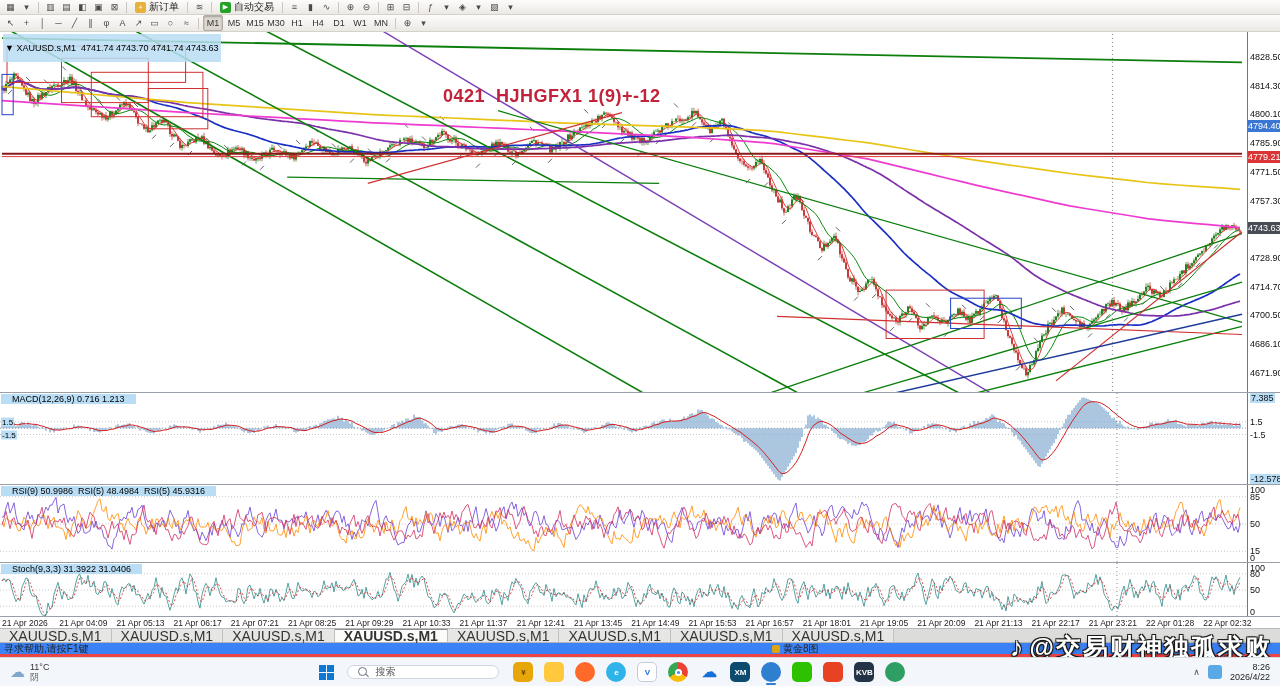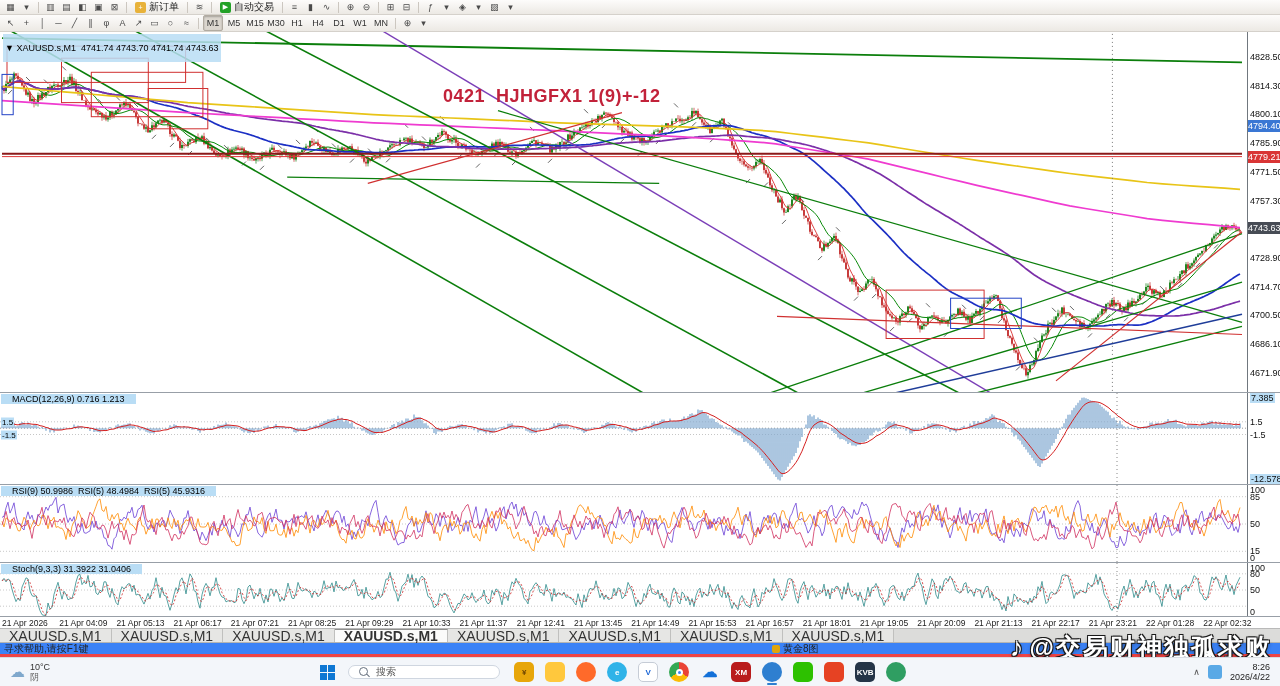--- a/index.html
+++ b/index.html
@@ -300,21 +300,21 @@
 
   <div id="watermark">
     <span class="note">♪</span>
     <span>@交易财神独孤求败</span>
   </div>
 
   <div id="taskbar">
     <div class="weather">
       <span class="wicon">☁</span>
       <span class="wtxt">
-          <b>10°C</b>
+          <b>11°C</b>
           <i>阴</i>
         </span>
     </div>
     <div class="start">
         <span class="wlogo">
           <i></i>
           <i></i>
           <i></i>
           <i></i>
         </span>
@@ -341,21 +341,21 @@
         </div>
         <div class="ticon-wrap">
           <div class="ticon round" style="background: conic-gradient(rgb(234, 67, 53) 0deg, rgb(234, 67, 53) 33%, rgb(251, 188, 5) 0deg, rgb(251, 188, 5) 66%, rgb(52, 168, 83) 0deg, rgb(52, 168, 83) 100%); color: rgb(255, 255, 255);">
             <span class="chromedot"></span>
           </div>
         </div>
         <div class="ticon-wrap">
           <div class="ticon" style="color: rgb(18, 112, 216); font-size: 15px;">☁</div>
         </div>
         <div class="ticon-wrap">
-          <div class="ticon" style="background: #b91c1c; color: rgb(255, 255, 255);">XM</div>
+          <div class="ticon" style="background: #0c4a6e; color: rgb(255, 255, 255);">XM</div>
         </div>
         <div class="ticon-wrap">
           <div class="ticon round" style="background: rgb(46, 127, 208); color: rgb(255, 255, 255);"></div>
           <div class="active-bar"></div>
         </div>
         <div class="ticon-wrap">
           <div class="ticon" style="background: rgb(45, 193, 0); color: rgb(255, 255, 255);"></div>
         </div>
         <div class="ticon-wrap">
           <div class="ticon" style="background: rgb(230, 66, 35); color: rgb(255, 255, 255);"></div>

